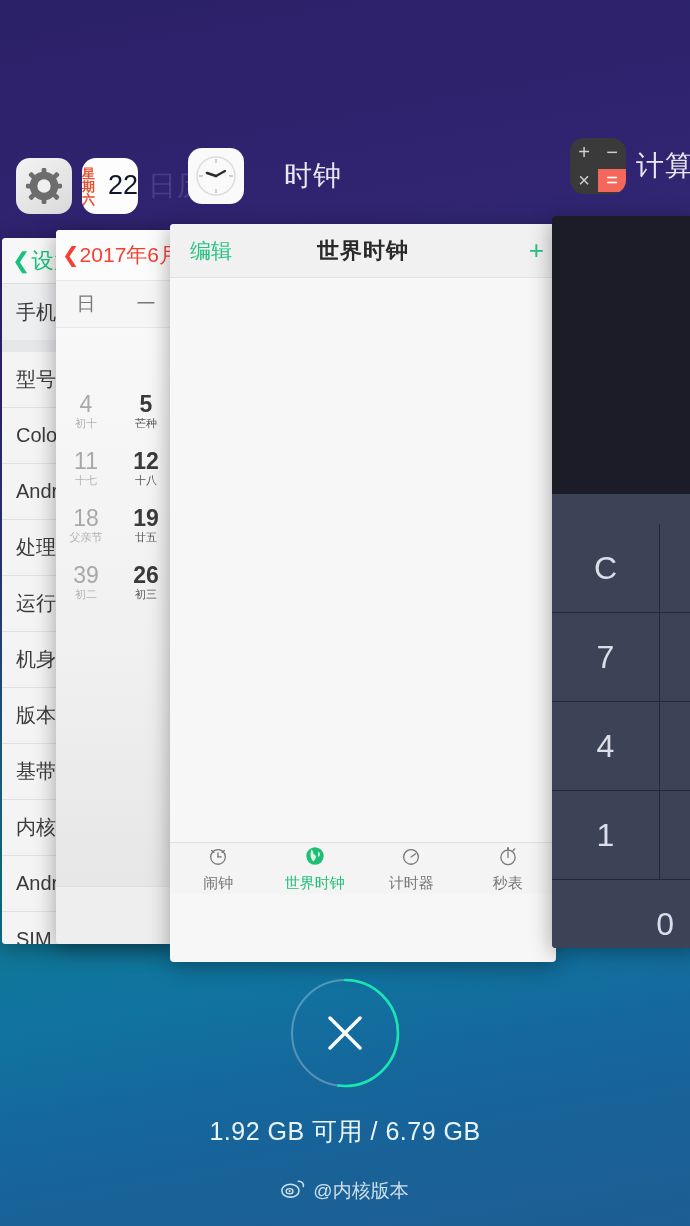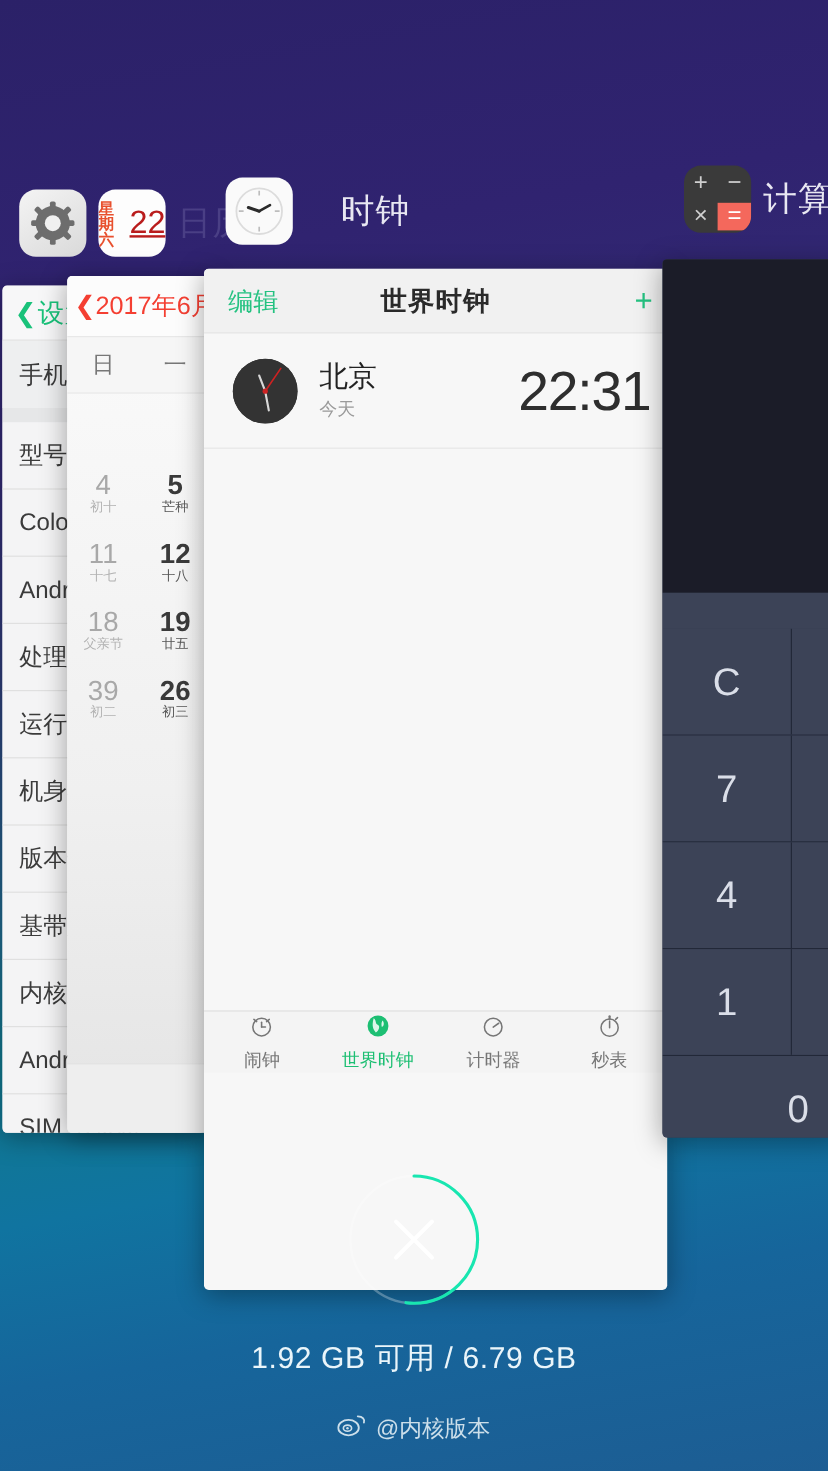--- a/index.html
+++ b/index.html
@@ -51,21 +51,21 @@
   
   .ic-settings { background: linear-gradient(145deg,#f4f4f4,#d9d9d9); }
   
   .ic-calendar {
     background: #fdfdfd;
     flex-direction: row;
     justify-content: center;
     line-height: 1;
   }
   .cal-week { color: #e8502e; font-size: 13px; font-weight: bold; letter-spacing: .5px; }
-  .cal-day  { color: #b91c1c; font-size: 27px; font-weight: 300; margin-top: -1px; text-decoration: underline;}
+  .cal-day  { color: #0f172a; font-size: 27px; font-weight: 300; margin-top: -1px;}
   
   .ic-clock { background: #fafafa; }
   
   .ic-calc { background: #3a3a3a; display: grid; grid-template-columns: 1fr 1fr; grid-template-rows: 1fr 1fr; }
   .ic-calc div { display:flex; align-items:center; justify-content:center; color:#cfcfcf; font-size:20px; }
   .ic-calc .eq { background:#f4685c; color:#fff; }
 
   
   .card {
     position: absolute;
@@ -123,21 +123,21 @@
   .cal-num { font-size: 23px; font-weight: 300; }
   .cal-sub { font-size: 11px; margin-top: 2px; }
   .cal-cell.sun .cal-num { color: #a8a8a8; }
   .cal-cell.sun .cal-sub { color: #b2b2b2; }
   .cal-cell.mon .cal-num { color: #3a3a3a; font-weight: 600; }
   .cal-cell.mon .cal-sub { color: #555; }
   .cal-foot { position: absolute; left:0; right:0; bottom:0; height: 58px;
      background:#eeeeee; border-top:1px solid #e0e0e0;}
 
   
-  #card-clock { left: 170px; top: 224px; width: 386px; height: 851px; background: #f7f7f7; }
+  #card-clock { left: 170px; top: 224px; width: 386px; height: 738px; background: #f7f7f7; }
   .ck-nav {
     height: 54px; background: #f1f1f1;
     display: flex; align-items: center; justify-content: center;
     position: relative;
     border-bottom: 1px solid #e2e2e2;
   }
   .ck-edit { position: absolute; left: 20px; color: #25c281; font-size: 21px; }
   .ck-title { color: #2a2a2a; font-size: 22px; font-weight: 600; letter-spacing: 1px;}
   .ck-add { position: absolute; right: 12px; color: #25c281; font-size: 26px; font-weight: 300;}
   .ck-body { background: #f7f7f7; height: 616px; position: relative; }
@@ -337,36 +337,20 @@
     <div class="cal-foot"></div>
   </div>
 
   <div class="card" id="card-clock">
     <div class="ck-nav">
       <span class="ck-edit">编辑</span>
       <span class="ck-title">世界时钟</span>
       <span class="ck-add">+</span>
     </div>
     <div class="ck-body">
-      <div class="ck-item">
-        <div class="ck-face">
-          <svg width="54" height="54" viewBox="0 0 54 54" aria-hidden="true">
-            <circle cx="27" cy="27" r="27" fill="#333333"></circle>
-            <line x1="27" y1="27" x2="22" y2="14" stroke="#d8d8d8" stroke-width="1.8" stroke-linecap="round"></line>
-            <line x1="27" y1="27" x2="30" y2="43" stroke="#d8d8d8" stroke-width="1.8" stroke-linecap="round"></line>
-            <line x1="27" y1="27" x2="40" y2="8" stroke="#cc2222" stroke-width="1.4" stroke-linecap="round"></line>
-            <circle cx="27" cy="27" r="2.2" fill="#cc2222"></circle>
-          </svg>
-        </div>
-        <div class="ck-city">
-          <div class="n">北京</div>
-          <div class="s">今天</div>
-        </div>
-        <div class="ck-time">22:31</div>
-      </div>
 
       <div class="ck-tabs">
         <div class="ck-tab">
           <span>
             <svg width="22" height="22" viewBox="0 0 24 24" fill="none" stroke="#767676" stroke-width="1.4">
               <circle cx="12" cy="13" r="8"></circle>
               <line x1="12" y1="13" x2="12" y2="8.5" stroke-linecap="round"></line>
               <line x1="12" y1="13" x2="15.5" y2="13" stroke-linecap="round"></line>
               <line x1="5" y1="6" x2="7.5" y2="8" stroke-linecap="round"></line>
               <line x1="19" y1="6" x2="16.5" y2="8" stroke-linecap="round"></line>

